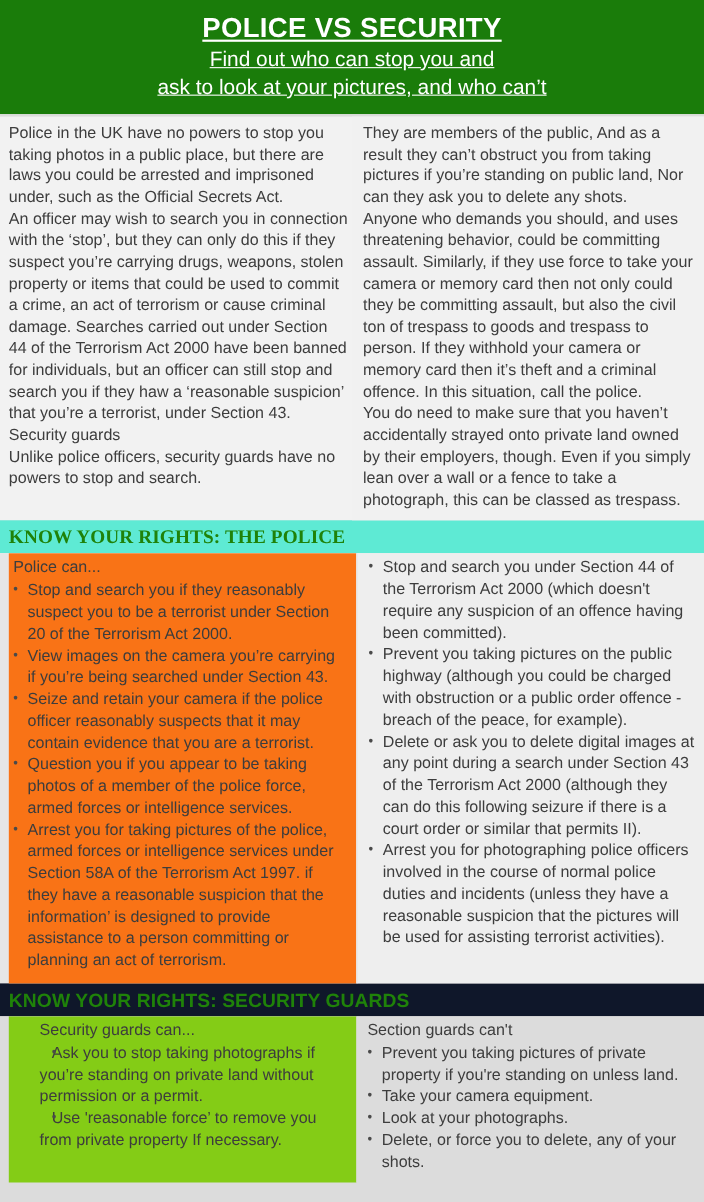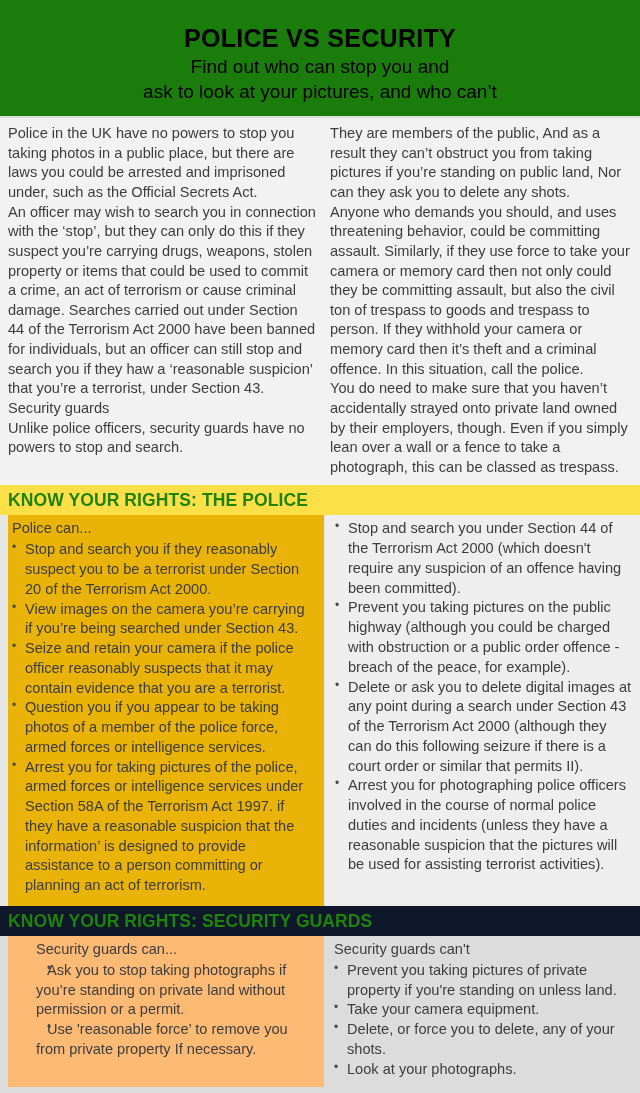--- a/index.html
+++ b/index.html
@@ -7,23 +7,24 @@
     width:640px; height:1093px;
     background:#e8e8e8;
     font-family:"Liberation Sans", sans-serif;
     -webkit-font-smoothing:antialiased;
   }
   .page { width:640px; height:1093px; position:relative; overflow:hidden; background:#e3e3e3; }
 
   
   .banner {
     background:#1a7c0a;
-    color:#000000;
+    color:#ffffff;
     text-align:center;
-    padding:24px 10px 12px 10px;
+    padding:12px 10px 12px 10px;
+    text-decoration:underline;
   }
   .banner-title {
     font-size:25px; font-weight:bold; letter-spacing:.3px; line-height:1.18;
   }
   .banner-sub {
     font-size:19px; line-height:1.28; font-weight:normal; margin-top:1px;
   }
 
   
   .intro {
@@ -44,35 +45,35 @@
   .intro-col p { margin:0; }
 
   
   .section-head {
     color:#1f8209;
     font-size:17.5px;
     font-weight:bold;
     letter-spacing:.1px;
     padding:5px 0 4px 8px;
   }
-  .section-head.police   { background:#fde047; }
+  .section-head.police   { background:#5eead4;font-family:Liberation Serif, serif; }
   .section-head.security { background:#0f172a; }
 
   
   .rights {
     display:flex;
     border-left:8px solid #e6e6e6;
   }
   .rights.police   { background:#f4f4f4; }
   .rights.security { background:#dcdcdc; border-left:8px solid #dcdcdc; }
 
   .rights-col { width:50%; }
-  .rights.police .rights-col.can    { padding:4px 10px 10px 4px; background:#eab308; }
+  .rights.police .rights-col.can    { padding:4px 10px 10px 4px; background:#f97316; }
   .rights.police .rights-col.cant   { padding:4px 8px 10px 10px; background:#eeeeee; border-left:1px solid #e4e4e4; }
-  .rights.security .rights-col.can  { padding:4px 10px 8px 28px; background:#fdba74; }
+  .rights.security .rights-col.can  { padding:4px 10px 8px 28px; background:#84cc16; }
   .rights.security .rights-col.cant { padding:4px 8px 8px 10px; background:#dcdcdc; }
 
   .col-title {
     font-size:14.6px;
     color:#3d3d3d;
     line-height:1.36;
     margin-bottom:1px;
   }
 
   ul.bullets { list-style:none; }
@@ -149,24 +150,24 @@
   <div class="section-head security">KNOW YOUR RIGHTS: SECURITY GUARDS</div>
   <div class="rights security">
     <div class="rights-col can">
       <div class="col-title">Security guards can...</div>
       <ul class="bullets">
           <li>Ask you to stop taking photographs if you’re standing on private land without permission or a permit.</li>
           <li>Use 'reasonable force’ to remove you from private property If necessary.</li>
         </ul>
     </div>
     <div class="rights-col cant">
-      <div class="col-title">Security guards can't</div>
+      <div class="col-title">Section guards can't</div>
       <ul class="bullets">
           <li>Prevent you taking pictures of private property if you're standing on unless land.</li>
           <li>Take your camera equipment.</li>
+          <li>Look at your photographs.</li>
           <li>Delete, or force you to delete, any of your shots.</li>
-          <li>Look at your photographs.</li>
         </ul>
     </div>
   </div>
 
   <div class="bottom-pad"></div>
 </div>
 
 </body></html>

